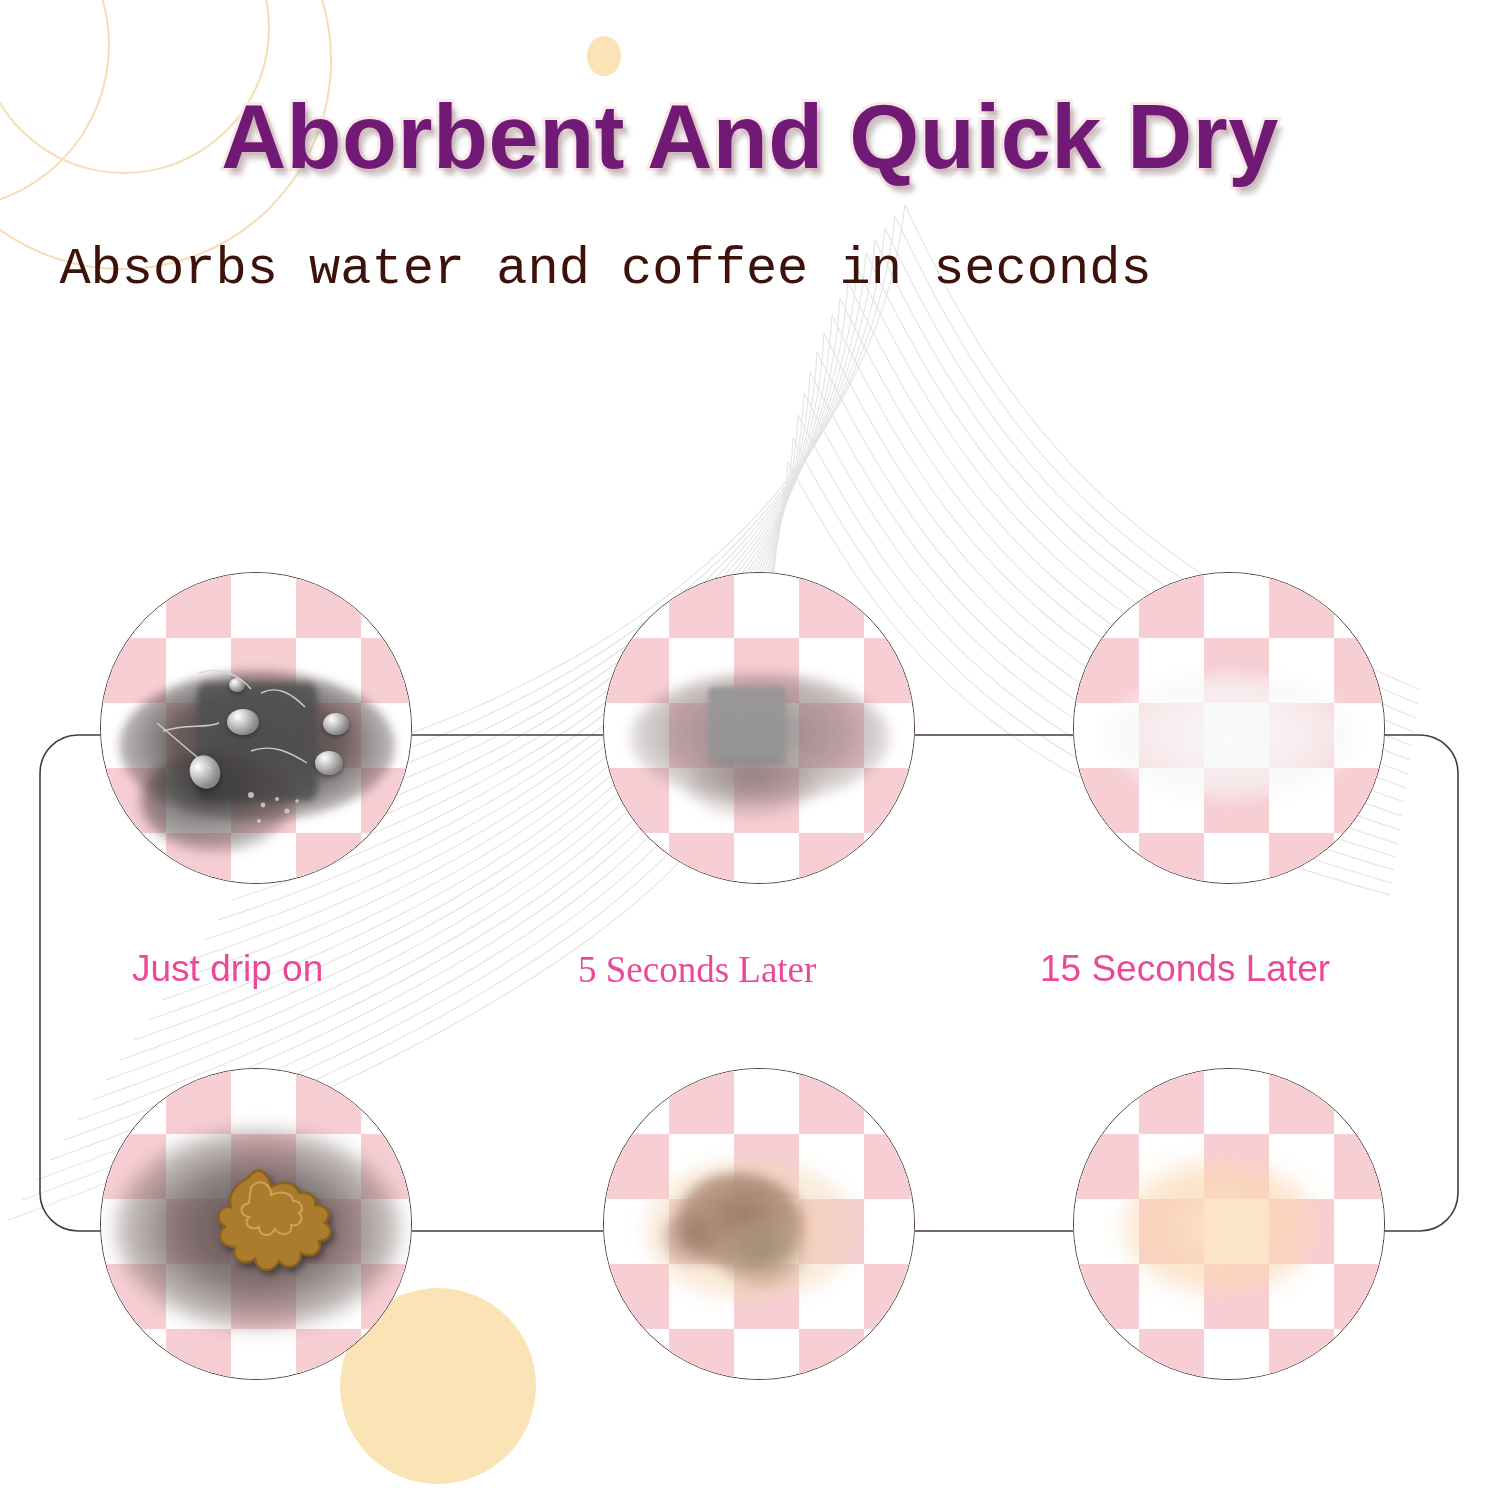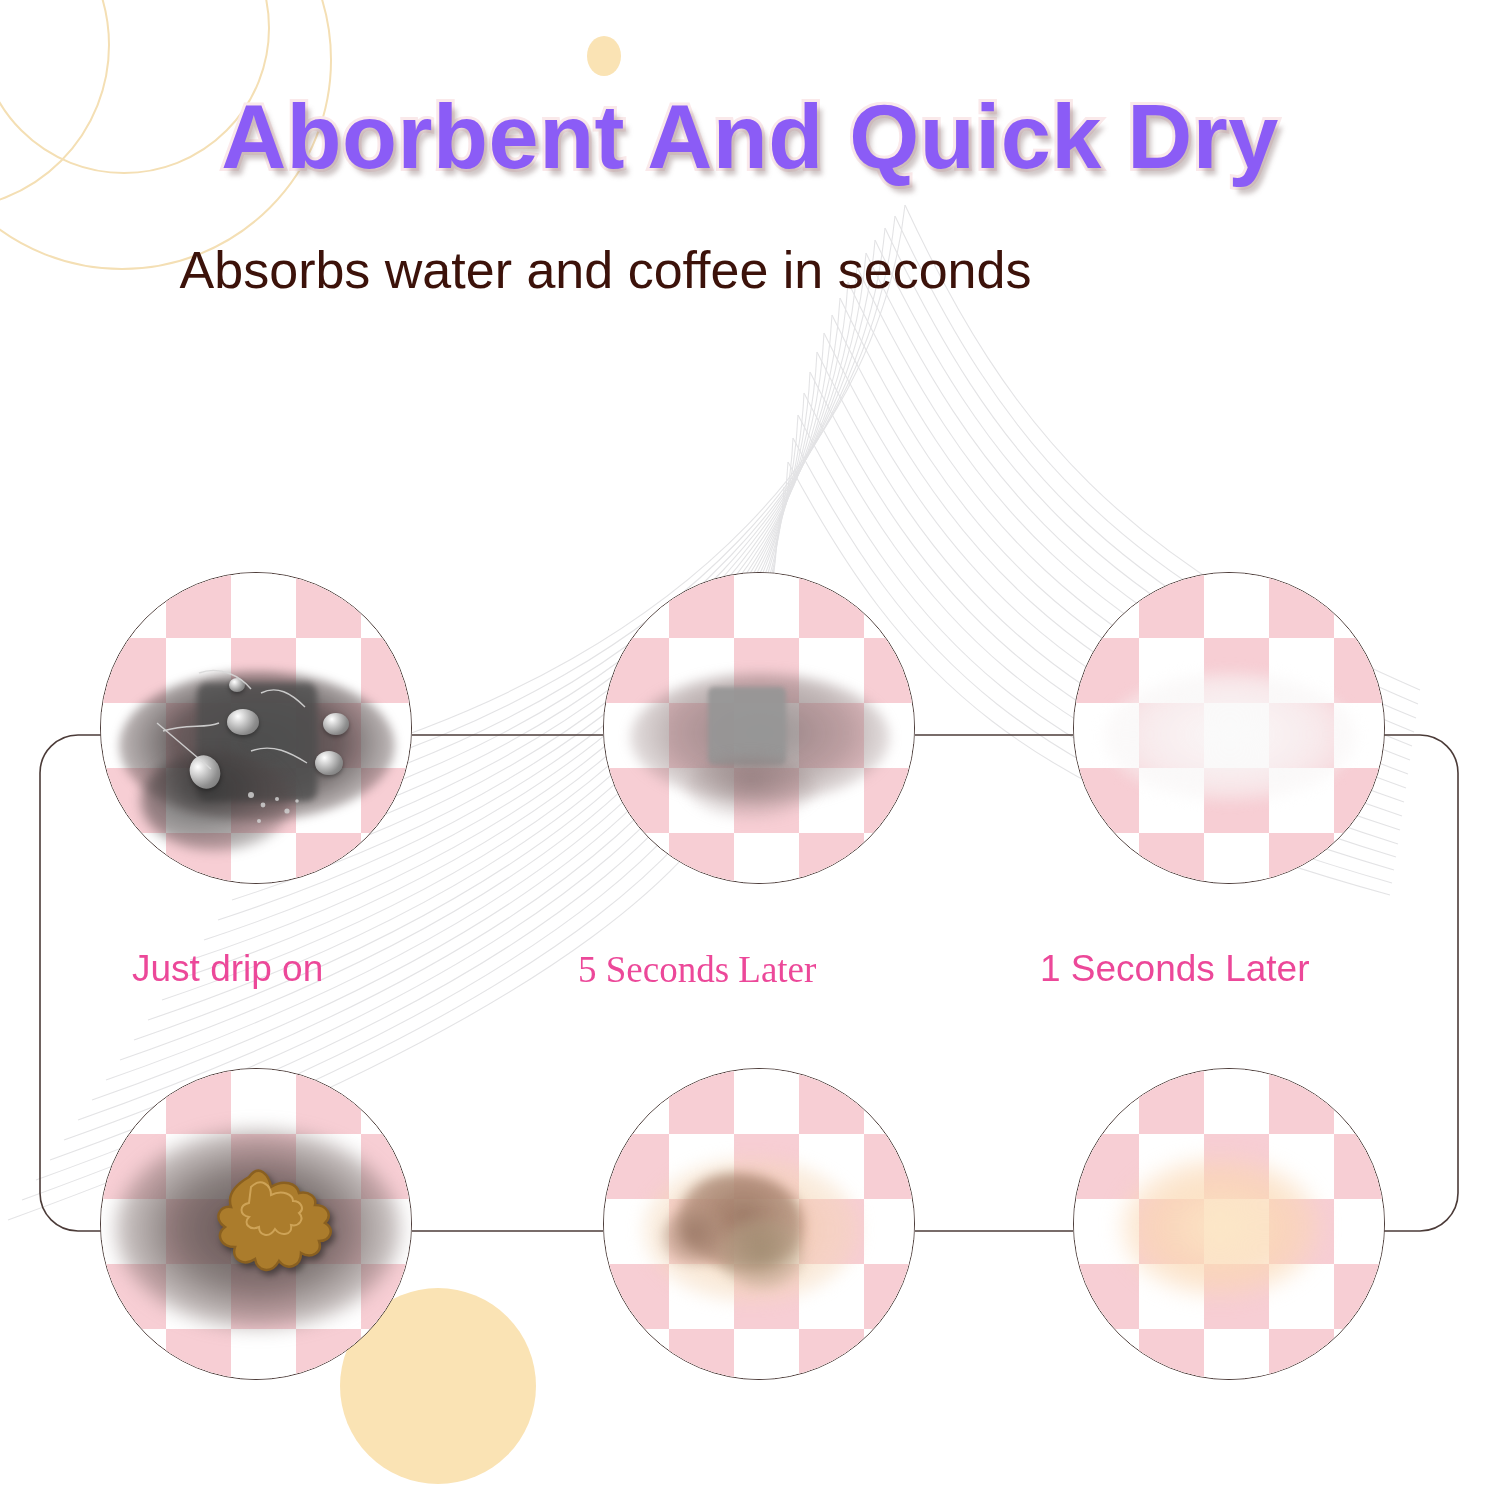--- a/index.html
+++ b/index.html
@@ -22,29 +22,29 @@
   #ring-far    { left:-220px; top:-120px; width:330px; height:330px; }
 
   .deco-dot { position:absolute; border-radius:50%; background:#fae3b4; }
   #dot-top    { left:587px;  top:36px;   width:34px;  height:40px; }
   #dot-bottom { left:340px;  top:1288px; width:196px; height:196px; }
 
   
   #page-title {
     position:absolute; top:86px; left:0; width:1500px; text-align:center;
     font-size:90px; font-weight:bold; letter-spacing:0.5px;
-    color:#8b5cf6;
+    color:#701a75;
     -webkit-text-stroke:6px #fae9ea;
     paint-order:stroke fill;
     text-shadow:5px 7px 5px rgba(140,120,118,.42);
     white-space:nowrap;
   }
   #page-subtitle {
     position:absolute; top:240px; left:0; width:1211px; text-align:center;
-    font-size:52px; color:#3c120a; white-space:nowrap;
+    font-size:52px; color:#3c120a; white-space:nowrap;font-family:Liberation Mono, monospace;
   }
 
   
   #connector-frame { position:absolute; left:0; top:540px; width:1500px; height:820px; }
 
   
   .step-circle {
     position:absolute; width:312px; height:312px; border-radius:50%;
     border:1.6px solid #4b3b38; overflow:hidden; background:#fff;
   }
@@ -205,21 +205,21 @@
 
 <div class="step-circle" id="step-water-2">
   <div class="checker"></div>
   <div class="stain" style="left:30px; top:100px; width:252px; height:128px;
               background:radial-gradient(ellipse at 50% 48%, rgba(250,250,250,.94) 0%, rgba(248,246,246,.72) 48%, rgba(246,240,240,.32) 76%, rgba(246,240,240,0) 100%);
               filter:blur(7px);"></div>
 </div>
 
 <div class="step-label" id="label-0">Just drip on</div>
 <div class="step-label" id="label-1">5 Seconds Later</div>
-<div class="step-label" id="label-2">1 Seconds Later</div>
+<div class="step-label" id="label-2">15 Seconds Later</div>
 
 <div class="step-circle" id="step-coffee-0">
   <div class="checker"></div>
   <div class="stain" style="left:14px; top:60px; width:286px; height:200px;
               background:radial-gradient(ellipse at 50% 50%, rgba(70,62,60,.88) 0%, rgba(95,82,80,.74) 40%, rgba(130,112,110,.40) 68%, rgba(170,150,148,0) 100%);
               filter:blur(9px);"></div>
   <svg style="position:absolute;inset:0" width="312" height="312" viewBox="0 0 312 312">
     <path d="M148,108 C158,94 168,106 170,118 C182,110 196,114 198,124
              C208,122 216,128 214,136 C226,136 232,146 224,154
              C234,160 230,172 218,172 C222,184 210,190 200,184

